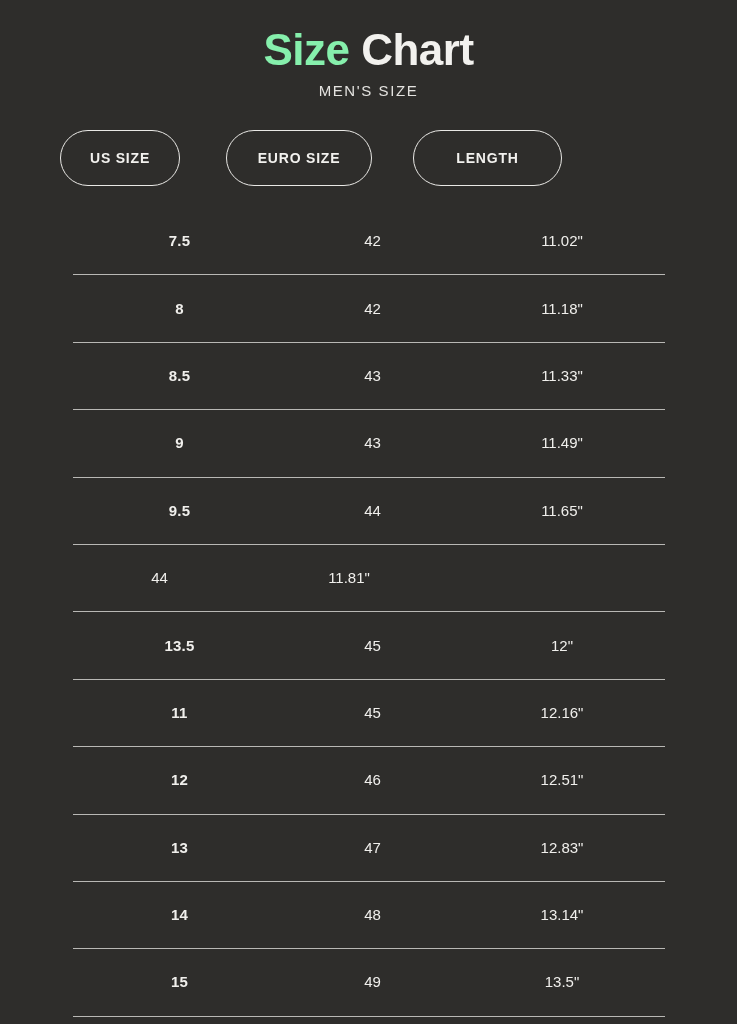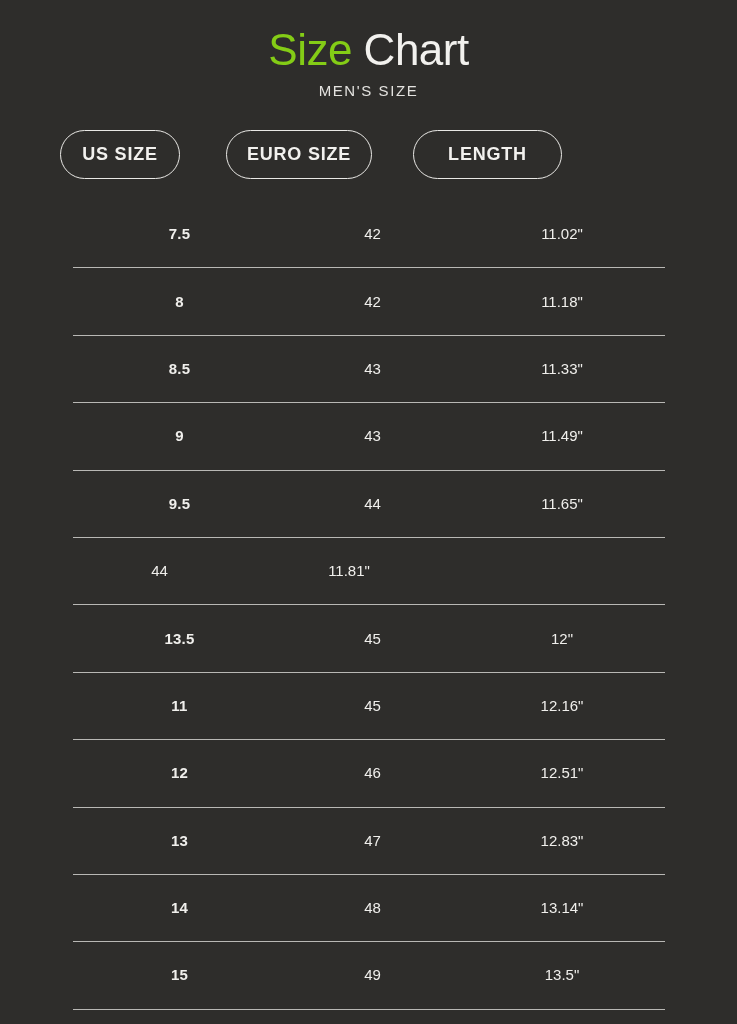--- a/index.html
+++ b/index.html
@@ -29,53 +29,53 @@
   }
   .title {
     font-size: 44px;
     line-height: 52px;
     color: #ecebe8;
     letter-spacing: -0.5px;
     font-weight: 400;
     white-space: nowrap;
   }
   .title .title-light {
-    font-weight: 400;
-    color: #84cc16;
+    font-weight: 700;
+    color: #86efac;
   }
   .title .title-bold {
-    font-weight: 400;
+    font-weight: 700;
     color: #f2f1ee;
   }
   .subtitle {
     margin-top: 6px;
     font-size: 15px;
     line-height: 18px;
     font-weight: 400;
     letter-spacing: 1.6px;
     color: #e4e3e0;
   }
 
   
   .pill-row {
     margin-top: 30px;
     display: flex;
     justify-content: flex-start;
     padding-left: 73px;
     box-sizing: border-box;
   }
   .pill {
-    height: 49px;
+    height: 56px;
     border: 1.4px solid #e9e8e5;
     border-radius: 999px;
     display: flex;
     align-items: center;
     justify-content: center;
     color: #f2f1ee;
-    font-size: 18px;
+    font-size: 14px;
     font-weight: 700;
     letter-spacing: 0.8px;
     box-sizing: border-box;
     background: transparent;
   }
   .pill.col-us    { width: 120px; margin-left: -13px; }
   .pill.col-euro  { width: 146px; margin-left: 46px; }
   .pill.col-len   { width: 149px; margin-left: 41px; }
 
   

